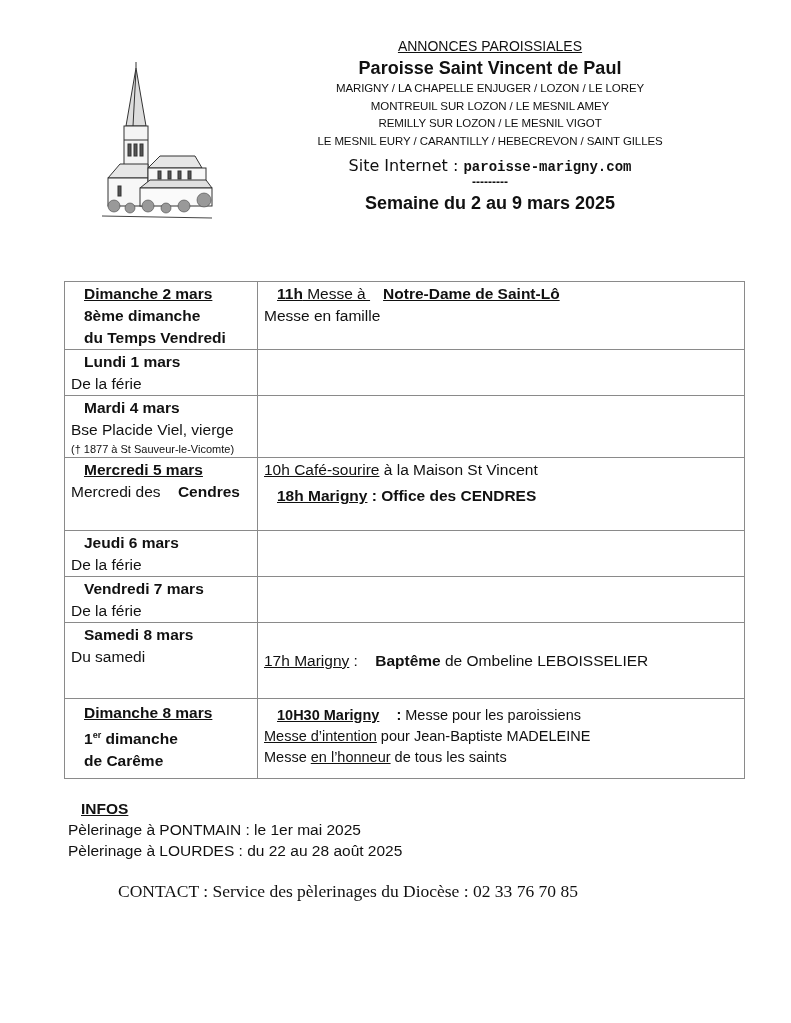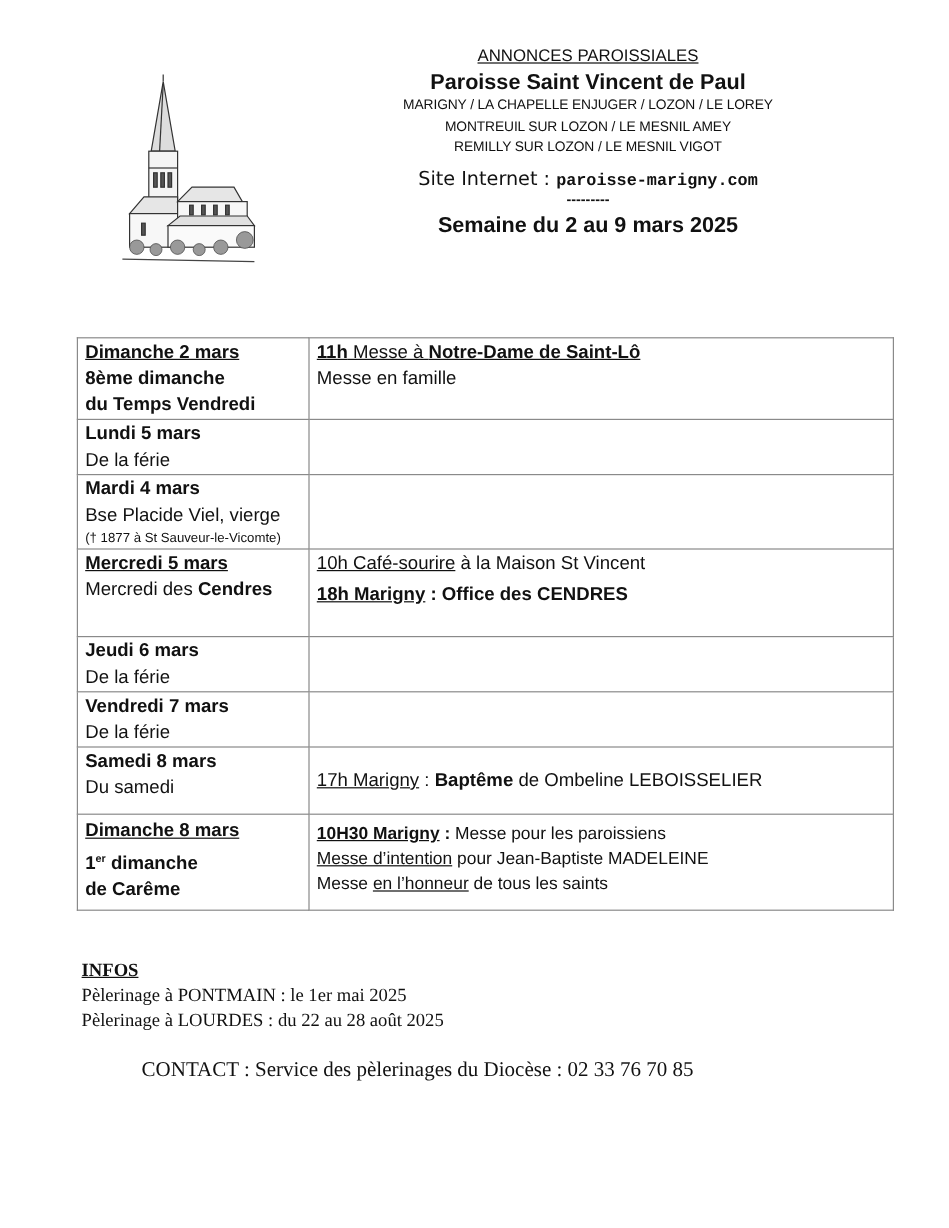--- a/index.html
+++ b/index.html
@@ -12,26 +12,26 @@
   .h-site { margin-top: 6px; font-size: 17px; line-height: 20px; }
   .h-site .lbl { font-family: "DejaVu Sans", sans-serif; font-size: 16px; }
   .h-site .url { font-family: Liberation Mono, monospace; font-weight: bold; font-size: 14px; }
   .h-dash { font-size: 12px; line-height: 10px; font-weight: bold; }
   .h-week { font-size: 18px; font-weight: bold; line-height: 28px; margin-top: 2px; }
 
   table.sched { position: absolute; left: 64px; top: 281px; width: 681px; border-collapse: collapse;
     font-family: "Liberation Sans", sans-serif; font-size: 15.5px; line-height: 22px; }
   table.sched td { border: 1px solid #8a8a8a; vertical-align: top; padding: 1px 6px 0 6px; }
   td.day { width: 180px; }
-  .b { font-weight: bold; }
+  .b { font-weight: bold; margin-left: 13px; }
   .u { text-decoration: underline; }
   .small { font-size: 11px; line-height: 16px; }
   .mid { vertical-align: middle !important; }
 
-  .infos { position: absolute; left: 68px; top: 798px; font-family: Liberation Serif, serif; font-size: 15.5px; line-height: 21px; }
+  .infos { position: absolute; left: 68px; top: 798px; font-family: Liberation Sans, sans-serif; font-size: 15.5px; line-height: 21px; }
   .contact { position: absolute; left: 118px; top: 881px; font-family: "Liberation Serif", serif; font-size: 17.5px; }
 </style>
 </head>
 <body>
 
 <svg class="church" viewBox="0 0 125 165" xmlns="http://www.w3.org/2000/svg">
   <g fill="none" stroke="#333" stroke-width="1">
     <line x1="36" y1="2" x2="36" y2="8"></line>
     <polygon points="36,8 26,66 46,66" fill="#ddd"></polygon>
     <line x1="36" y1="10" x2="33" y2="66"></line>
@@ -62,20 +62,21 @@
   </g>
   <line x1="2" y1="156" x2="112" y2="158" stroke="#444" stroke-width="1"></line>
 </svg>
 
 <div class="header">
   <div class="h-top">ANNONCES PAROISSIALES</div>
   <div class="h-parish">Paroisse Saint Vincent de Paul</div>
   <div class="h-town">MARIGNY / LA CHAPELLE ENJUGER / LOZON / LE LOREY</div>
   <div class="h-town">MONTREUIL SUR LOZON / LE MESNIL AMEY</div>
   <div class="h-town">REMILLY SUR LOZON / LE MESNIL VIGOT</div>
+  <div class="h-town">LE MESNIL EURY / CARANTILLY / HEBECREVON / SAINT GILLES</div>
   <div class="h-site">
     <span class="lbl">Site Internet : </span><span class="url">paroisse-marigny.com</span>
   </div>
   <div class="h-dash">---------</div>
   <div class="h-week">Semaine du 2 au 9 mars 2025</div>
 </div>
 
 <table class="sched">
   <tbody>
       <tr style="height:68px">
@@ -84,21 +85,21 @@
       <div class="b">8ème dimanche</div>
       <div class="b">du Temps Vendredi</div>
     </td>
     <td>
       <div class="u"><span class="b">11h</span><span> Messe à </span><span class="b">Notre-Dame de Saint-Lô</span></div>
       <div>Messe en famille</div>
     </td>
   </tr>
   <tr style="height:45px">
     <td class="day">
-      <div class="b">Lundi 5 mars</div>
+      <div class="b">Lundi 1 mars</div>
       <div>De la férie</div>
     </td>
     <td></td>
   </tr>
   <tr style="height:62px">
     <td class="day">
       <div class="b">Mardi 4 mars</div>
       <div>Bse Placide Viel, vierge</div>
       <div class="small">(† 1877 à St Sauveur-le-Vicomte)</div>
     </td>
@@ -121,21 +122,21 @@
     </td>
     <td></td>
   </tr>
   <tr style="height:45px">
     <td class="day">
       <div class="b">Vendredi 7 mars</div>
       <div>De la férie</div>
     </td>
     <td></td>
   </tr>
-  <tr style="height:56px">
+  <tr style="height:76px">
     <td class="day">
       <div class="b">Samedi 8 mars</div>
       <div>Du samedi</div>
     </td>
     <td class="mid">
       <div><span class="u">17h Marigny</span><span> : </span><span class="b">Baptême</span><span> de Ombeline LEBOISSELIER</span></div>
     </td>
   </tr>
   <tr style="height:80px">
     <td class="day" style="padding-top:3px">

